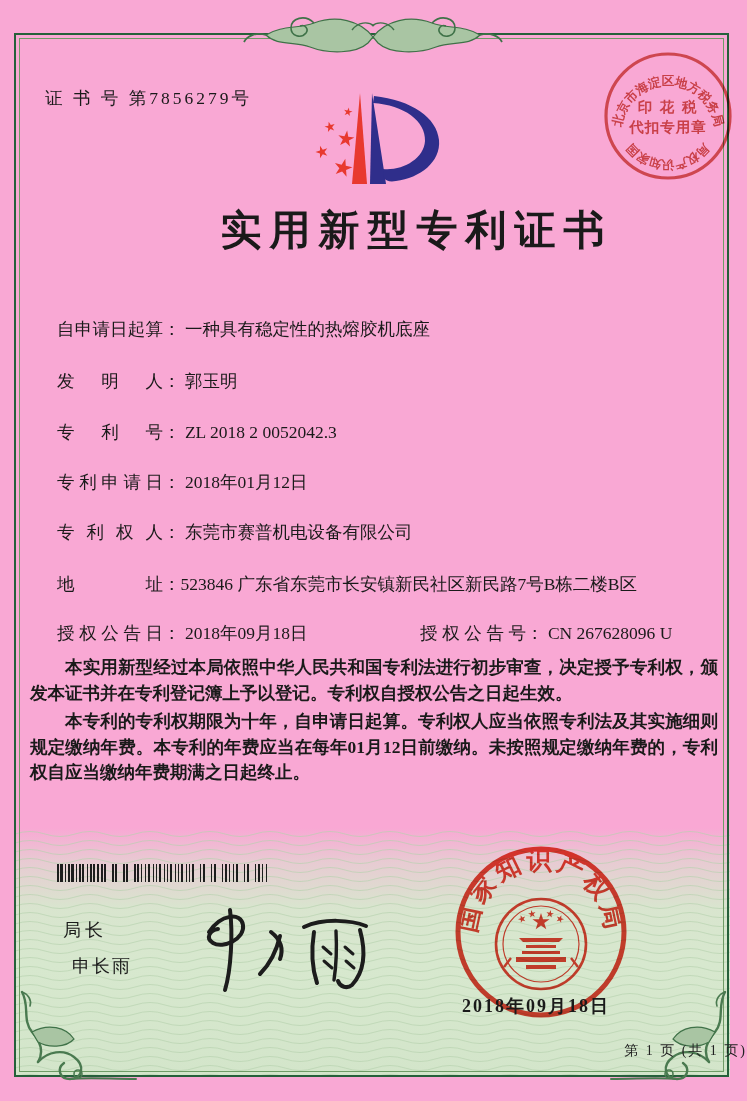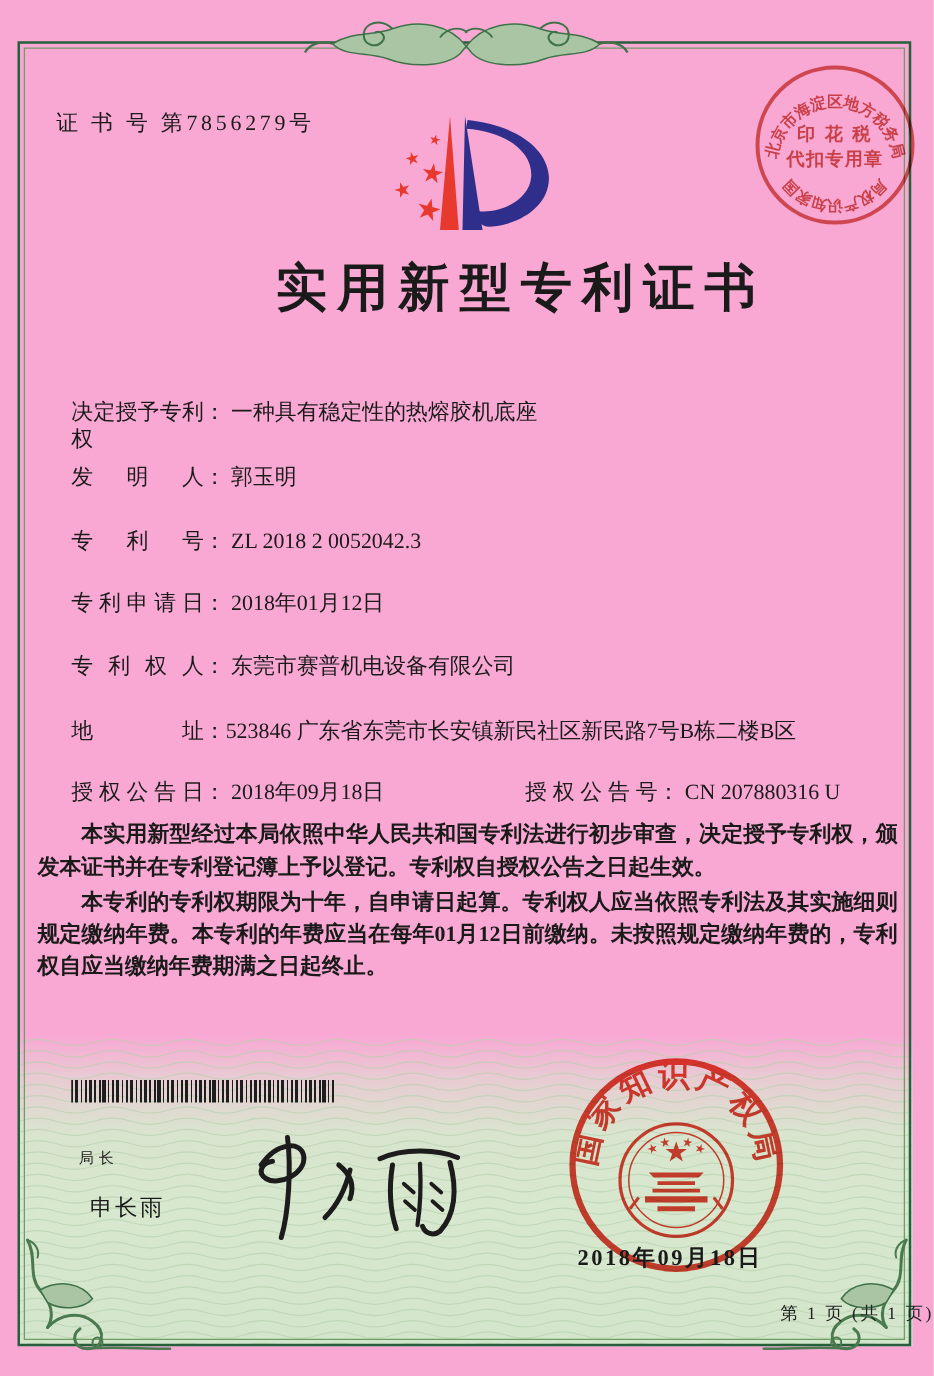--- a/index.html
+++ b/index.html
@@ -30,21 +30,21 @@
   .row .col{display:inline;}
   .r-name{top:0;} .r-inv{top:52px;} .r-pat{top:103px;} .r-fil{top:153px;}
   .r-own{top:203px;} .r-addr{top:253px;line-height:26px;} .r-grant{top:304px;}
   .grant-right{position:absolute;left:363px;top:0;white-space:nowrap;}
   .paras{position:absolute;left:30px;top:655px;width:688px;z-index:4;
     font-size:17.5px;line-height:25.5px;text-align:justify;font-weight:bold;}
   .paras p{margin:0 0 3px 0;text-indent:2em;}
   .barcode{position:absolute;left:57px;top:864px;width:211px;height:18px;z-index:4;
     background:
       repeating-linear-gradient(90deg,#1d1d1d 0 1.5px,rgba(0,0,0,0) 1.5px 3px,#1d1d1d 3px 5.5px,rgba(0,0,0,0) 5.5px 7.5px,#1d1d1d 7.5px 8.5px,rgba(0,0,0,0) 8.5px 11px);}
-  .officer-title{position:absolute;left:63px;top:918px;font-size:12px;letter-spacing:4px;z-index:4;}
+  .officer-title{position:absolute;left:63px;top:918px;font-size:18px;letter-spacing:4px;z-index:4;}
   .officer-name{position:absolute;left:72px;top:954px;font-size:18px;letter-spacing:2px;z-index:4;font-family:Liberation Mono, monospace;}
   .signature{position:absolute;left:183px;top:900px;z-index:5;}
   .seal{position:absolute;left:447px;top:838px;z-index:5;mix-blend-mode:multiply;opacity:.93;}
   .seal-date{position:absolute;left:462px;top:994px;font-size:18px;font-weight:600;letter-spacing:2px;z-index:6;}
   .footer{position:absolute;left:0;top:1042px;width:100%;text-align:right;
     font-size:14px;letter-spacing:2px;z-index:4;color:#222;}
 </style>
 </head>
 <body>
 
@@ -157,21 +157,21 @@
       <textPath href="#st-bot" startOffset="50%" text-anchor="middle">局权产识知家国</textPath>
     </text>
     <text x="72" y="66" text-anchor="middle" font-size="14.5" font-weight="bold" fill="#c94f43" letter-spacing="2">印 花 税</text>
     <text x="72" y="86" text-anchor="middle" font-size="14.5" font-weight="bold" fill="#c94f43" letter-spacing="1">代扣专用章</text>
   </svg>
 
   <div class="title">实用新型专利证书</div>
 
   <div class="fields">
     <div class="row r-name">
-      <span class="lab">决定授予专利权</span><span class="col">：</span>
+      <span class="lab">自申请日起算</span><span class="col">：</span>
       <span>一种具有稳定性的热熔胶机底座</span>
     </div>
     <div class="row r-inv">
       <span class="lab">发明人</span><span class="col">：</span>
       <span>郭玉明</span>
     </div>
     <div class="row r-pat">
       <span class="lab">专利号</span><span class="col">：</span>
       <span>ZL 2018 2 0052042.3</span>
     </div>
@@ -184,21 +184,21 @@
       <span>东莞市赛普机电设备有限公司</span>
     </div>
     <div class="row r-addr">
       <span class="lab">地址</span><span class="col">：</span><span>523846 广东省东莞市长安镇新民社区新民路7号B栋二楼B区</span>
     </div>
     <div class="row r-grant">
       <span class="lab">授权公告日</span><span class="col">：</span>
       <span>2018年09月18日</span>
       <span class="grant-right">
         <span class="lab">授权公告号</span><span class="col">：</span>
-        <span>CN 207880316 U</span>
+        <span>CN 267628096 U</span>
       </span>
     </div>
   </div>
 
   <div class="paras">
     <p>本实用新型经过本局依照中华人民共和国专利法进行初步审查，决定授予专利权，颁发本证书并在专利登记簿上予以登记。专利权自授权公告之日起生效。</p>
     <p>本专利的专利权期限为十年，自申请日起算。专利权人应当依照专利法及其实施细则规定缴纳年费。本专利的年费应当在每年01月12日前缴纳。未按照规定缴纳年费的，专利权自应当缴纳年费期满之日起终止。</p>
   </div>
 
   <div class="barcode"></div>

